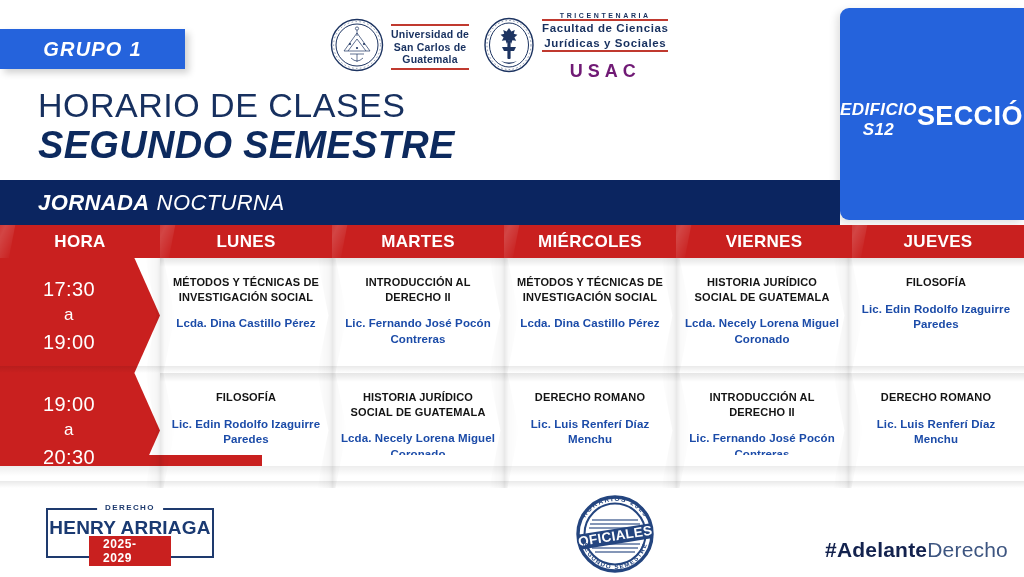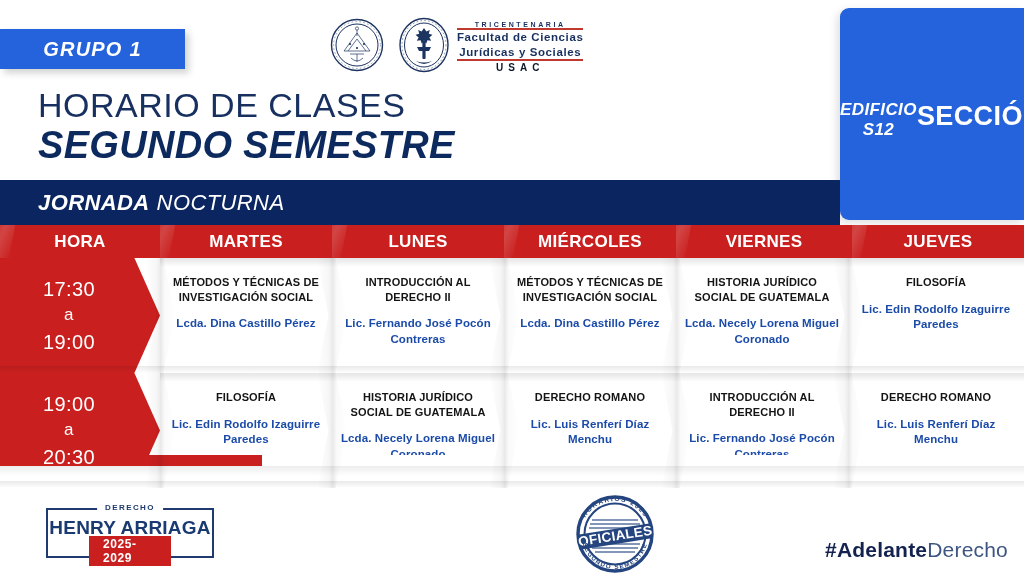--- a/index.html
+++ b/index.html
@@ -29,21 +29,21 @@
   
   #logos{position:absolute;left:330px;top:14px;height:66px;display:flex;align-items:center;gap:14px;}
   .logo-grp{display:flex;align-items:center;gap:7px;}
   .seal{flex:0 0 auto;}
   .logo-txt{display:flex;flex-direction:column;align-items:center;}
   .rule{height:2px;background:#c0392f;width:100%;}
   .logo-lines{color:#17305f;font-weight:bold;text-align:center;line-height:1.18;padding:2px 0;}
   .l1 .logo-lines{font-size:10.5px;letter-spacing:.2px;}
   .tri{font-size:7px;letter-spacing:2.6px;color:#17305f;font-weight:bold;text-align:center;}
   .l2 .fac{font-size:11.5px;letter-spacing:.6px;color:#17305f;font-weight:bold;line-height:1.22;text-align:center;}
-  .l2 .usac{font-size:10px;letter-spacing:5px;color:#0f172a;font-weight:bold;text-align:center;padding-top:1px;}
+  .l2 .usac{font-size:18px;letter-spacing:5px;color:#701a75;font-weight:bold;text-align:center;padding-top:9px;}
 
   
   #titles{position:absolute;left:38px;top:88px;}
   #title1{font-size:34px;color:#17305f;letter-spacing:.5px;line-height:1;font-weight:400;}
   #title2{font-size:38px;color:#0d2a5e;font-weight:bold;font-style:italic;letter-spacing:.3px;line-height:1.15;margin-top:2px;}
 
   
   #sec-panel{
     position:absolute;right:0;top:8px;width:184px;height:212px;
     background:#2563dc;border-top-left-radius:9px;border-bottom-left-radius:9px;
@@ -192,20 +192,29 @@
             <g fill="#1d3461">
               <circle cx="20" cy="26" r="1.1"></circle>
                 <circle cx="34" cy="26" r="1.1"></circle>
               <circle cx="27" cy="30" r="1.1"></circle>
             </g>
             <g stroke="#1d3461" stroke-width=".55" fill="none" opacity=".85">
               <circle cx="27" cy="27" r="23.4" stroke-dasharray="1.6 2.4"></circle>
             </g>
           </svg>
         </span>
+        <span class="logo-txt">
+          <span class="rule"></span>
+          <span class="logo-lines">
+            <span>Universidad de</span><br>
+            <span>San Carlos de</span><br>
+            <span>Guatemala</span>
+          </span>
+          <span class="rule"></span>
+        </span>
       </div>
 
       <div class="logo-grp l2">
         <span class="seal">
           <svg width="52" height="56" viewBox="0 0 52 56">
             <ellipse cx="26" cy="28" rx="24" ry="26.5" fill="none" stroke="#1d3461" stroke-width="1.4"></ellipse>
             <ellipse cx="26" cy="28" rx="19.5" ry="22" fill="none" stroke="#1d3461" stroke-width="1"></ellipse>
             <g fill="#1d3461">
               <path d="M26 11 l2.4 3.4 3.4-1.4 -1 3.8 3.6 1 -3 2.6 1.8 3.4 -3.8-.6 -1.2 3.6 -2.2-3.2 -2.2 3.2 -1.2-3.6 -3.8.6 1.8-3.4 -3-2.6 3.6-1 -1-3.8 3.4 1.4z"></path>
               <rect x="24.4" y="24" width="3.2" height="18" rx="1"></rect>
@@ -250,25 +259,25 @@
   <div id="table">
 
     <div class="hrow">
       <div id="vie-blue"></div>
       <div class="hcell hora">
         <span class="sheen"></span>
         <span>HORA</span>
       </div>
       <div class="hcell day">
         <span class="sheen"></span>
+        <span>LUNES</span>
+      </div>
+      <div class="hcell day">
+        <span class="sheen"></span>
         <span>MARTES</span>
-      </div>
-      <div class="hcell day">
-        <span class="sheen"></span>
-        <span>LUNES</span>
       </div>
       <div class="hcell day">
         <span class="sheen"></span>
         <span>MIÉRCOLES</span>
       </div>
       <div class="hcell vie">
         <span class="sheen"></span>
         <span>VIERNES</span>
       </div>
       <div class="hcell day">

